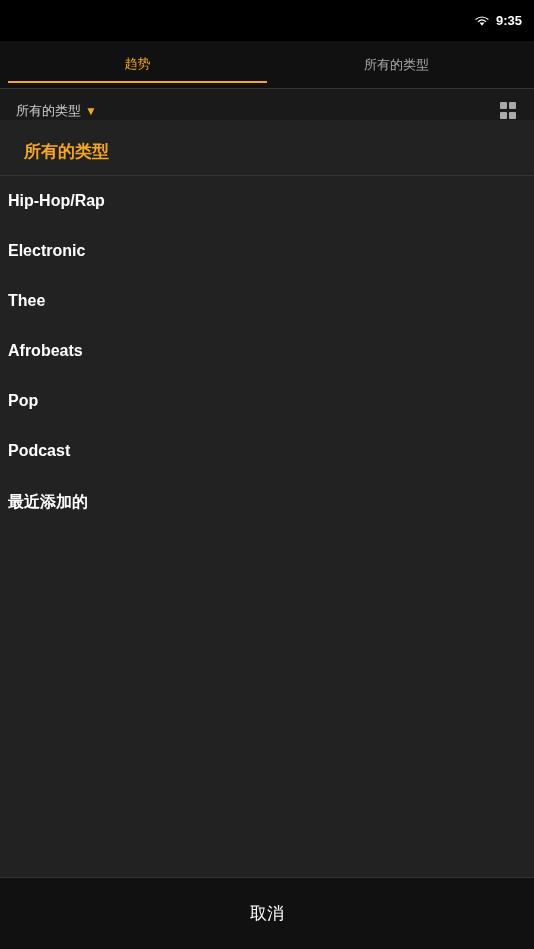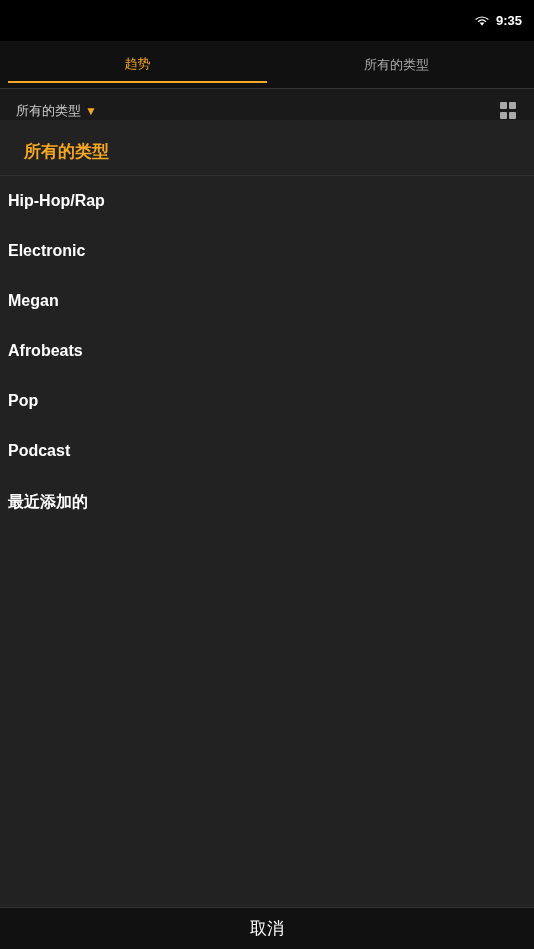--- a/index.html
+++ b/index.html
@@ -189,21 +189,21 @@
     }
     .dropdown-item {
       padding: 16px 8px;
       font-size: 16px;
       color: #fff;
       cursor: pointer;
       font-weight: 600;
     }
     .dropdown-footer {
       background: #111;
-      padding: 9px;
+      padding: 24px;
       text-align: center;
       border-top: 1px solid #333;
     }
     .cancel-btn {
       font-size: 17px;
       color: #fff;
       font-weight: normal;
       cursor: pointer;
     }
   </style>
@@ -277,21 +277,21 @@
     <span class="action-btn">⬇</span>
     <span class="action-btn">⋮</span>
   </div>
 </div>
 
 <div class="dropdown-overlay">
   <div class="dropdown-header">所有的类型</div>
   <div class="dropdown-list">
     <div class="dropdown-item">Hip-Hop/Rap</div>
     <div class="dropdown-item">Electronic</div>
-    <div class="dropdown-item">Megan</div>
+    <div class="dropdown-item">Thee</div>
     <div class="dropdown-item">Afrobeats</div>
     <div class="dropdown-item">Pop</div>
     <div class="dropdown-item">Podcast</div>
     <div class="dropdown-item">最近添加的</div>
   </div>
   <div class="dropdown-footer">
     <span class="cancel-btn">取消</span>
   </div>
 </div>
 

